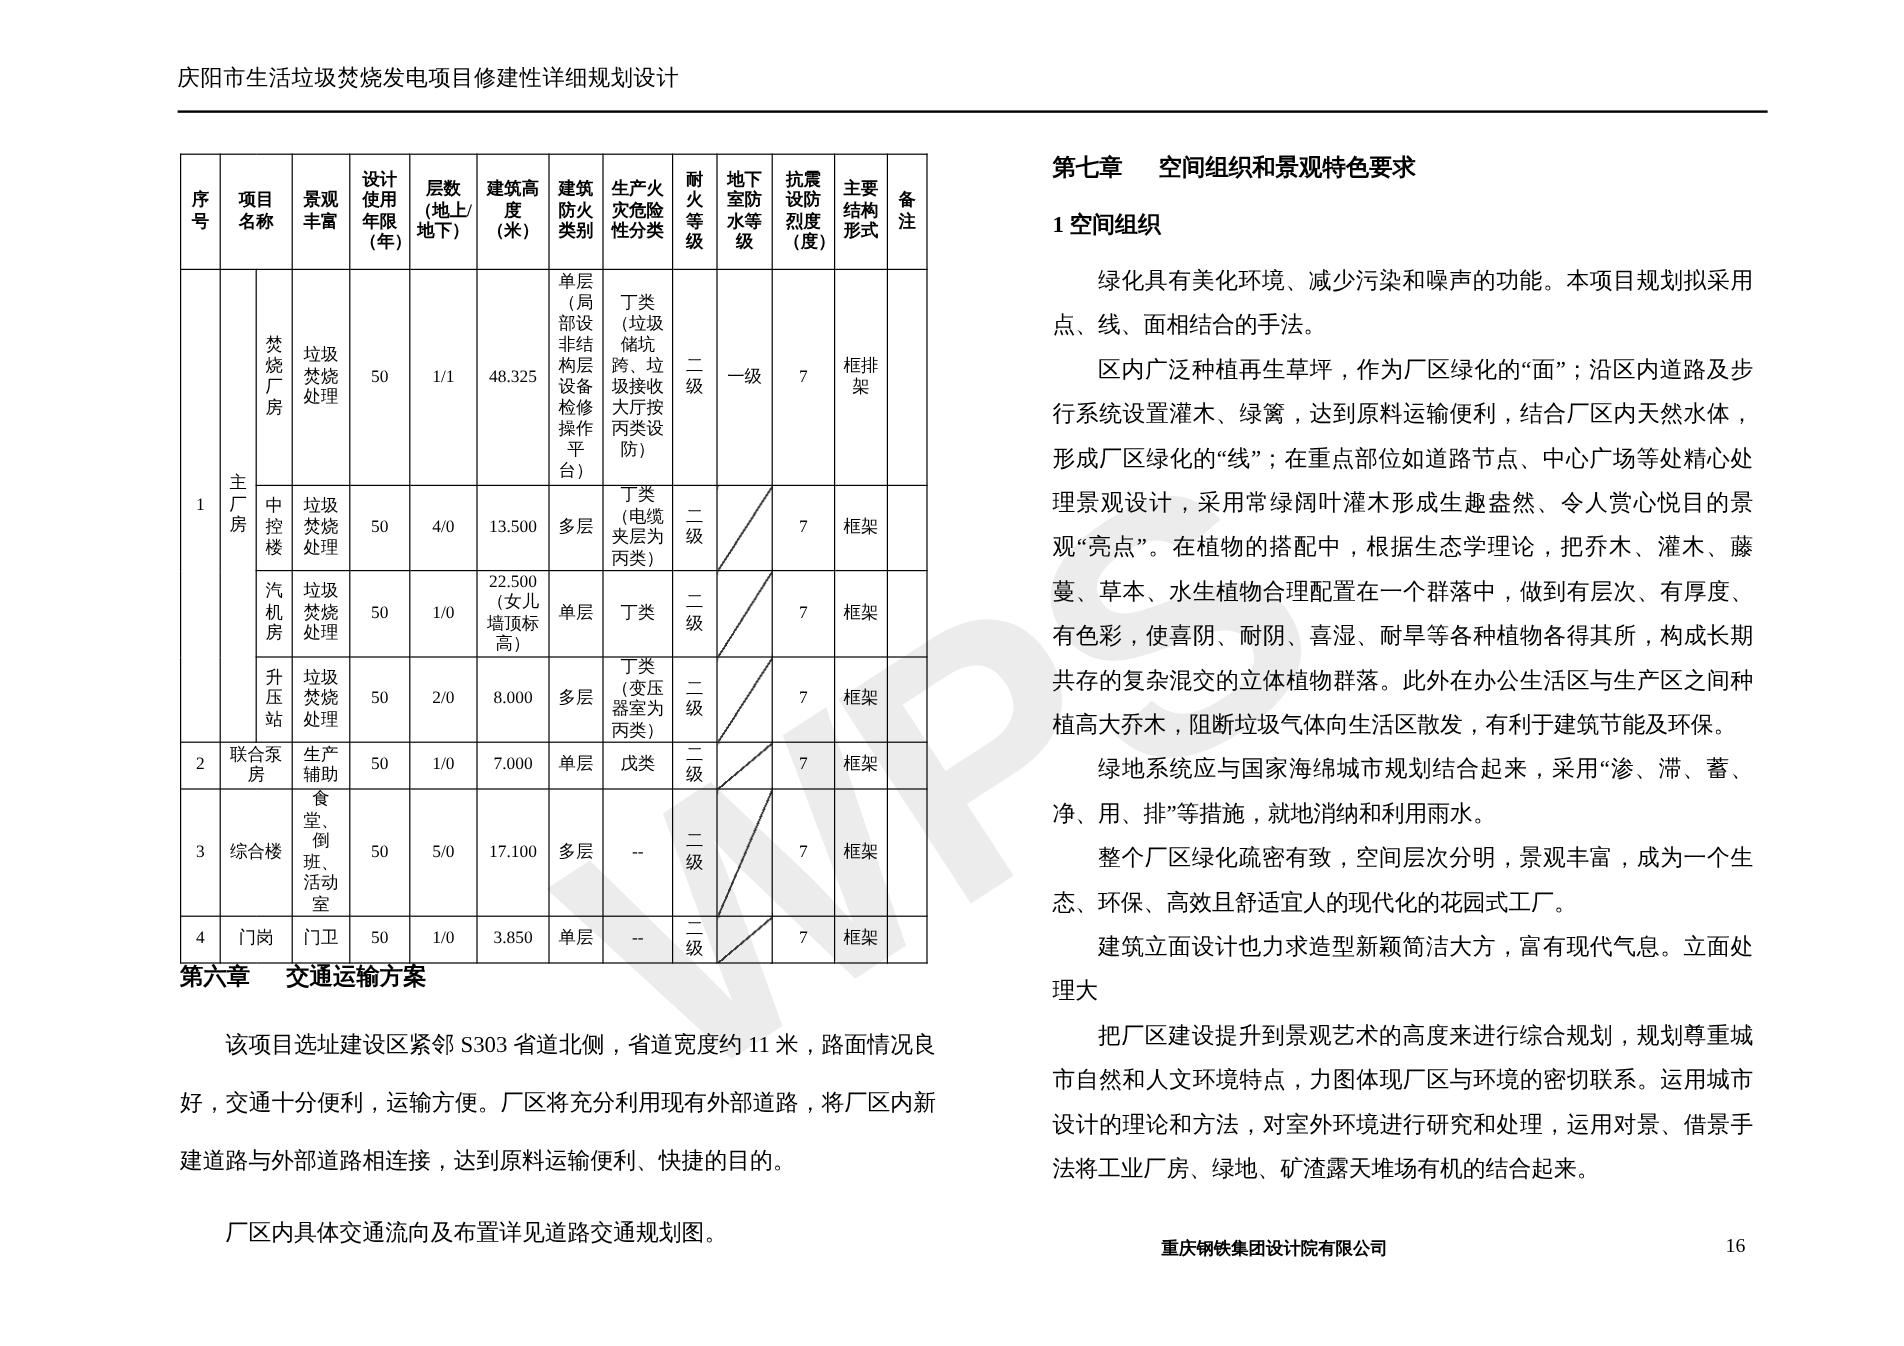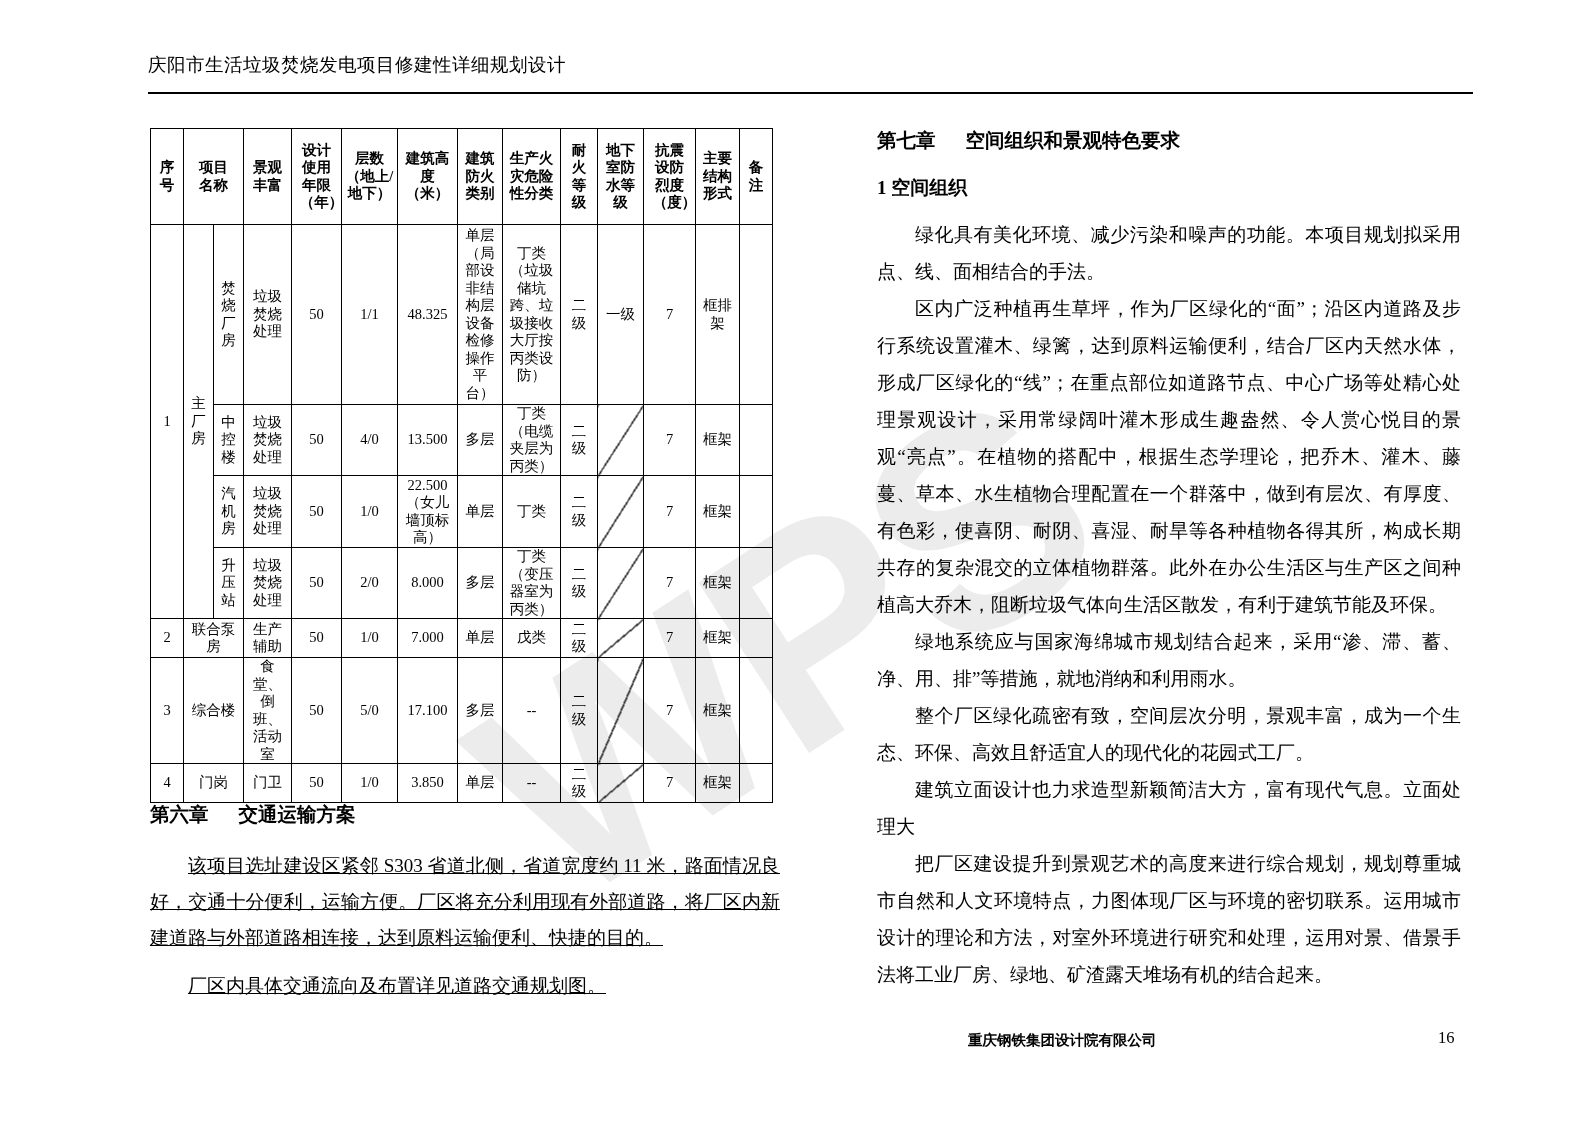--- a/index.html
+++ b/index.html
@@ -68,21 +68,21 @@
     margin:0 0 18px 0;
   }
   .chap .chap-no{margin-right:30px;}
   .sec-head{
     font-weight:bold;font-size:19px;line-height:28px;
     margin:8px 0 14px 0;
   }
   p.para{
     margin:0;text-indent:2em;text-align:justify;
   }
-  .left-text p.para{line-height:36px;text-decoration:underline;}
+  .left-text p.para{line-height:48px;}
   .left-text p.para + p.para{margin-top:12px;}
   
   .footer-company{
     position:absolute;left:968px;top:1031px;
     font-size:14.5px;font-weight:bold;white-space:nowrap;
   }
   .footer-page{
     position:absolute;left:1438px;top:1028px;
     font-size:16.5px;font-weight:normal;
   }

